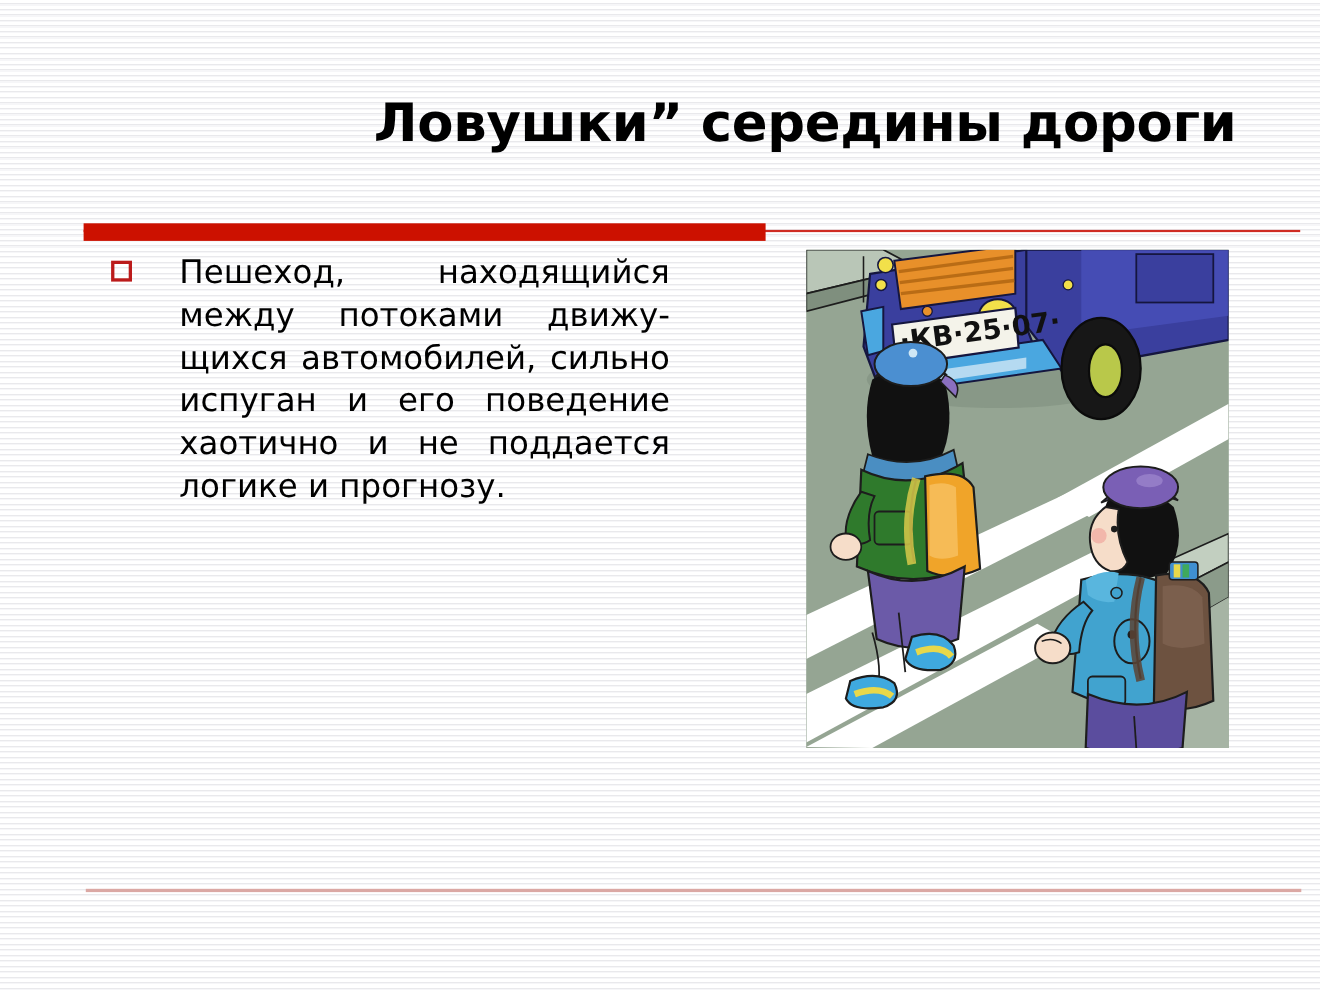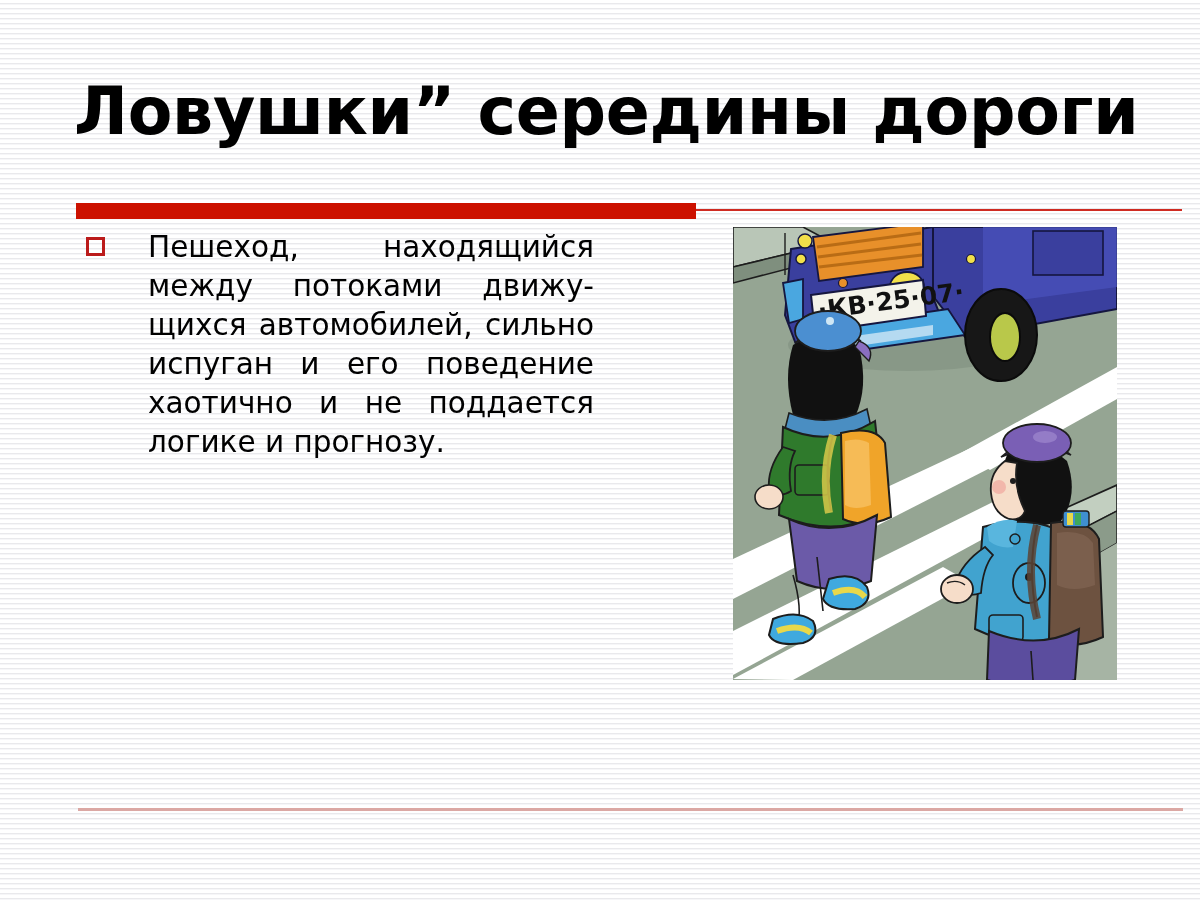--- a/index.html
+++ b/index.html
@@ -36,25 +36,26 @@
     position: absolute;
     left: 74px;
     top: 82px;
     width: 1050px;
     height: 68px;
   }
   .slide-title {
     margin: 0;
     font-family: "DejaVu Sans", sans-serif;
     font-weight: bold;
-    font-size: 65px;
+    font-size: 48px;
     line-height: 60px;
     letter-spacing: -0.3px;
     color: #000000;
     white-space: nowrap;
+    text-align: right;
   }
 
   
   .title-rule {
     position: absolute;
     left: 76px;
     top: 200px;
     width: 1106px;
     height: 20px;
   }
@@ -81,21 +82,21 @@
     left: 78px;
     top: 808px;
     width: 1105px;
     height: 3px;
     background: #dba8a4;
   }
 
   
   .body-col {
     position: absolute;
-    left: 82px;
+    left: 97px;
     top: 228px;
     width: 512px;
   }
   .bullet {
     position: relative;
     padding-left: 66px;
     margin-bottom: 6px;
   }
   .bullet-marker {
     position: absolute;

